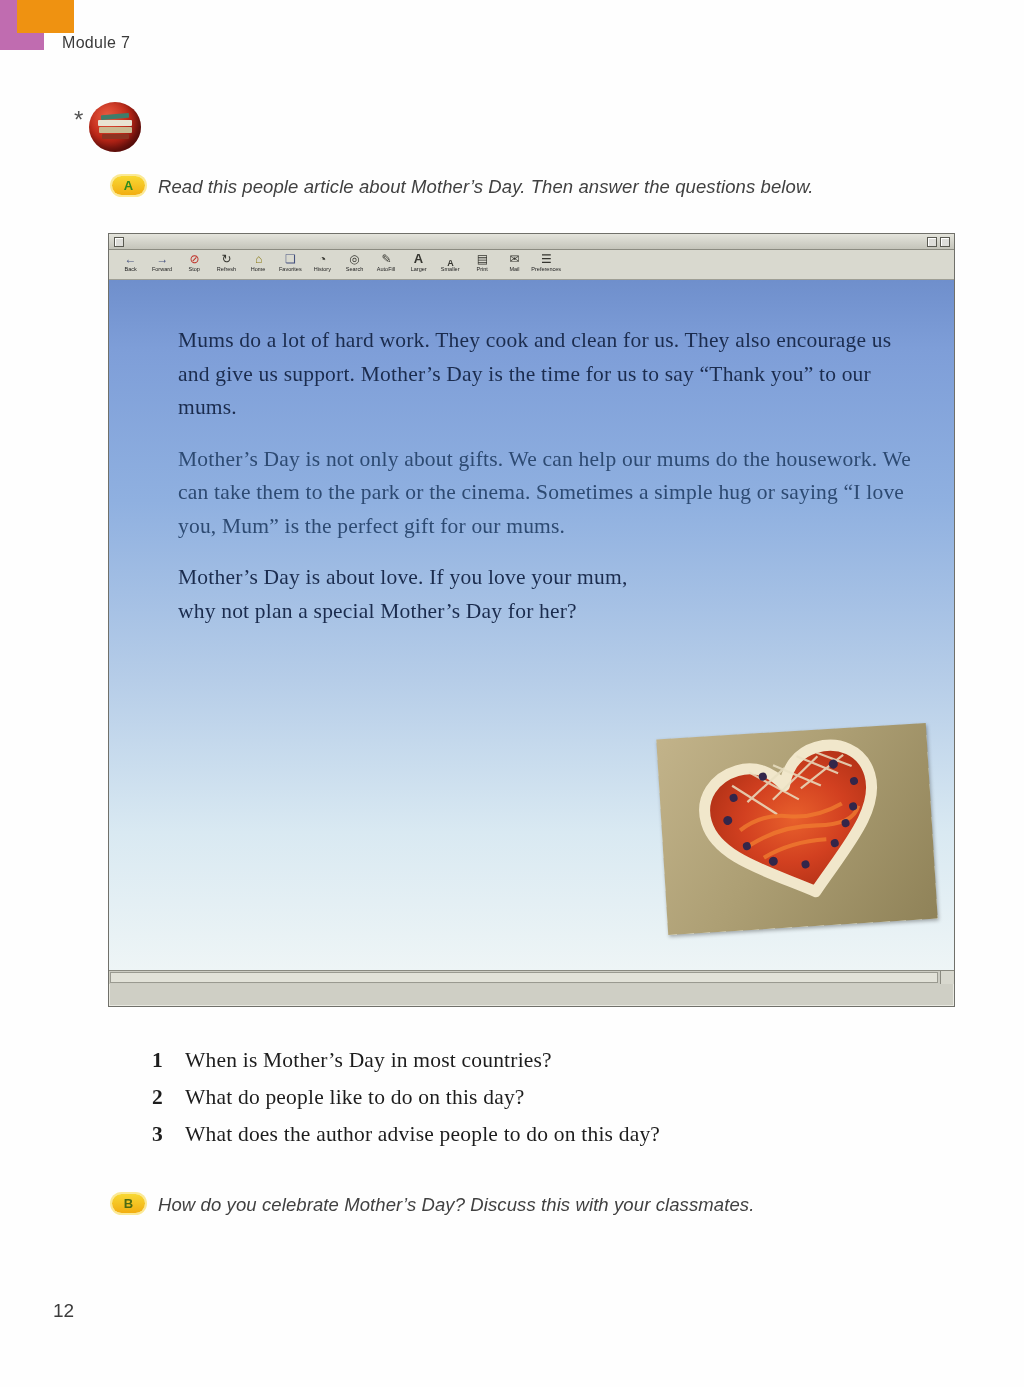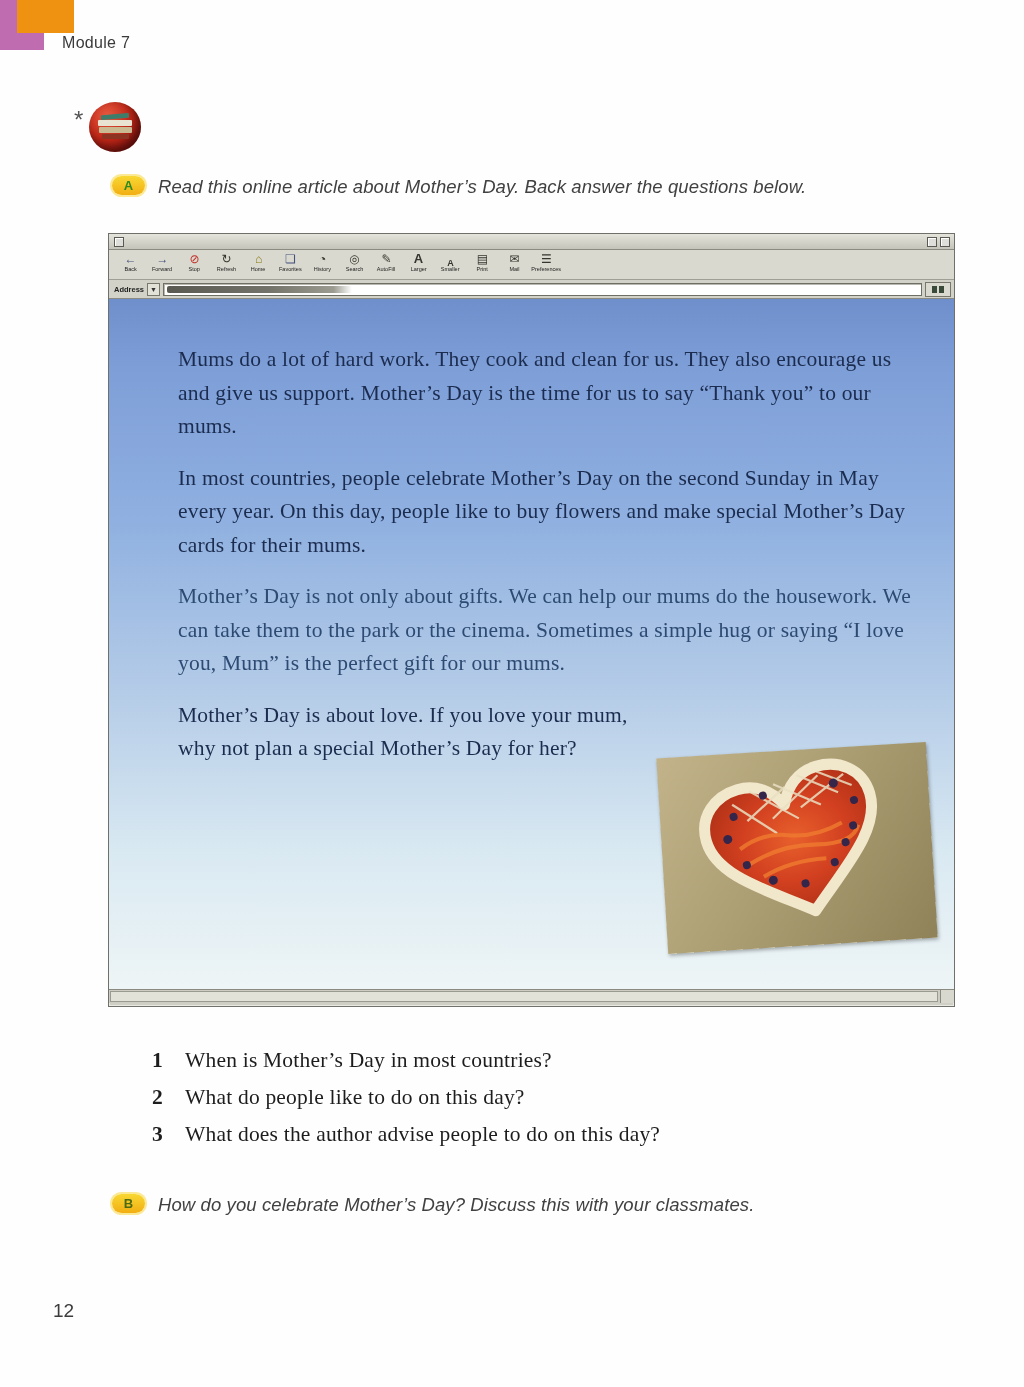--- a/index.html
+++ b/index.html
@@ -118,21 +118,21 @@
   <span class="books-icon">
     <i class="b b1"></i>
       <i class="b b2"></i>
       <i class="b b3"></i>
       <i class="b b4"></i>
   </span>
 </div>
 
 <div class="instr-row row-a">
   <span class="badge a">A</span>
-  <span class="instr-text">Read this online article about Mother’s Day. Back answer the questions below.</span>
+  <span class="instr-text">Read this people article about Mother’s Day. Then answer the questions below.</span>
 </div>
 
 <div class="window">
   <div class="titlebar">
     <span class="wbox close"></span>
     <span class="wbox zoom"></span>
     <span class="wbox collapse"></span>
   </div>
 
   <div class="toolbar">
@@ -187,36 +187,24 @@
     <div class="tbtn">
       <span class="glyph">✉</span>
       <span class="tlabel">Mail</span>
     </div>
     <div class="tbtn">
       <span class="glyph">☰</span>
       <span class="tlabel">Preferences</span>
     </div>
   </div>
 
-  <div class="addressbar">
-    <span class="addr-label">Address</span>
-    <span class="addr-drop">▼</span>
-    <span class="addr-field">
-        <i class="addr-smudge"></i>
-      </span>
-    <span class="go-btn">
-        <i></i>
-        <i></i>
-      </span>
-  </div>
 
   <div class="content">
     <div class="article">
       <p class="p1">Mums do a lot of hard work. They cook and clean for us. They also encourage us and give us support. Mother’s Day is the time for us to say “Thank you” to our mums.</p>
-      <p class="p2">In most countries, people celebrate Mother’s Day on the second Sunday in May every year. On this day, people like to buy flowers and make special Mother’s Day cards for their mums.</p>
       <p class="p3">Mother’s Day is not only about gifts. We can help our mums do the housework. We can take them to the park or the cinema. Sometimes a simple hug or saying “I love you, Mum” is the perfect gift for our mums.</p>
       <p class="p4">Mother’s Day is about love. If you love your mum, why not plan a special Mother’s Day for her?</p>
     </div>
 
     <div class="photo">
       <svg viewBox="0 0 220 180">
         <defs>
           <radialGradient id="jam" cx="50%" cy="45%" r="68%">
             <stop offset="0%" stop-color="#e8602c"></stop>
             <stop offset="45%" stop-color="#d24020"></stop>

